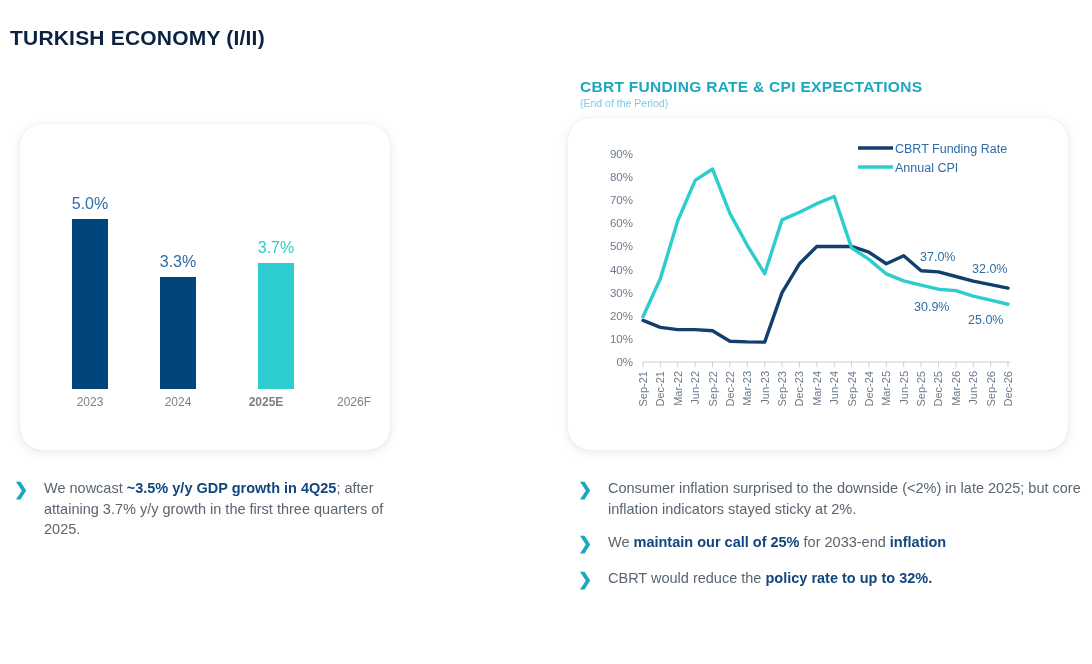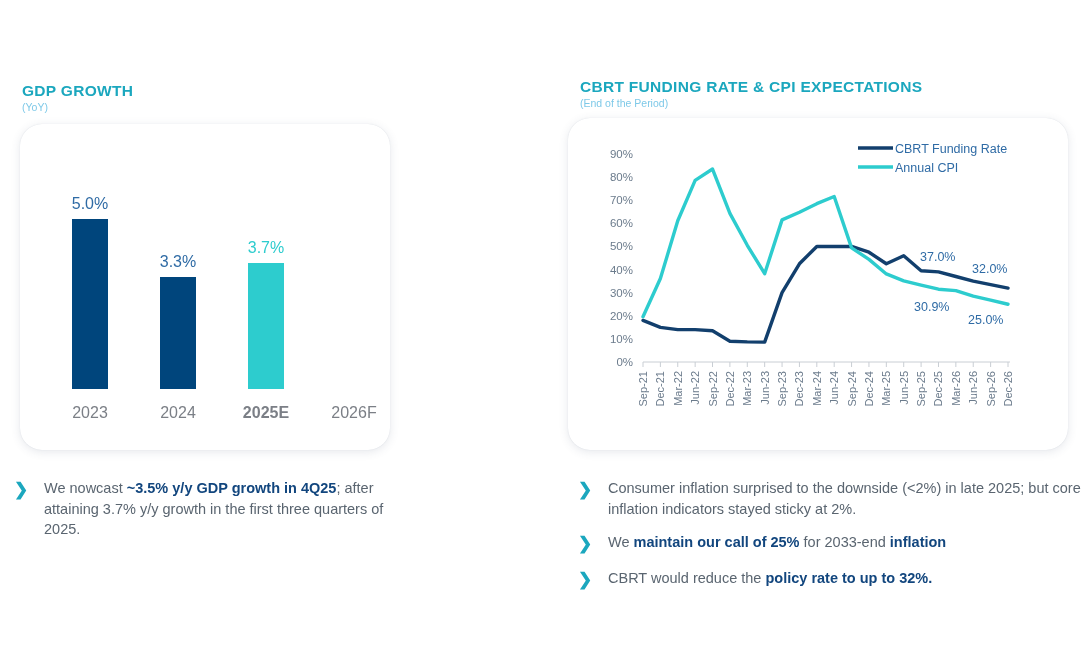--- a/index.html
+++ b/index.html
@@ -40,22 +40,22 @@
 
   
   .bars { position: absolute; left: 0; top: 0; width: 100%; height: 100%; }
   .bar-col {
     position: absolute; bottom: 61px; width: 88px;
     display: flex; flex-direction: column; align-items: center;
   }
   .bar-val { font-size: 16px; color: #2f6ba5; margin-bottom: 6px; }
   .bar-rect { width: 36px; }
   .bar-label {
-    position: absolute; bottom: 28px; width: 88px; text-align: center;
-    font-size: 16px; color: #7b7f86;
+    position: absolute; bottom: 41px; width: 88px; text-align: center;
+    font-size: 12px; color: #7b7f86;
   }
 
   
   .lc { position: absolute; left: 0; top: 0; }
   .ytick { font-size: 11.5px; fill: #6b7b8c; text-anchor: end; }
   .xtick { font-size: 11px; fill: #6b7b8c; }
   .dlabel { font-size: 12.5px; fill: #2f6ba5; }
   .legtxt { font-size: 12.5px; fill: #2f6ba5; }
 
   
@@ -70,44 +70,41 @@
   }
   .btext b { color: #12467e; }
   #bul-left  { left: 14px;  top: 478px; width: 390px; }
   #bul-right { left: 578px; top: 478px; width: 505px; }
 </style>
 </head>
 <body>
 
 <div class="page">
 
-
-  <div class="panel-head" style="left:22px; top:82px;">
-    <div class="h">GDP GROWTH</div>
-    <div class="sub">(YoY)</div>
-  </div>
+  <div class="page-title">TURKISH ECONOMY (I/II)</div>
+
 
   <div class="panel-head" style="left:580px; top:78px;">
     <div class="h">CBRT FUNDING RATE &amp; CPI EXPECTATIONS</div>
     <div class="sub">(End of the Period)</div>
   </div>
 
   <div class="card" id="card-left">
     <div class="bars" id="bar-chart">
         <div class="bar-col" style="left: 26px;">
           <div class="bar-val" style="color: rgb(47, 107, 165);">5.0%</div>
           <div class="bar-rect" style="height: 170px; background: rgb(0, 69, 124);"></div>
         </div>
         <div class="bar-label" style="left: 26px;">2023</div>
         <div class="bar-col" style="left: 114px;">
           <div class="bar-val" style="color: rgb(47, 107, 165);">3.3%</div>
           <div class="bar-rect" style="height: 112px; background: rgb(0, 69, 124);"></div>
         </div>
         <div class="bar-label" style="left: 114px;">2024</div>
-        <div class="bar-col" style="left: 202px;">
+        <div class="bar-col" style="left: 212px;">
           <div class="bar-val" style="color: rgb(45, 204, 206);">3.7%</div>
           <div class="bar-rect" style="height: 126px; background: rgb(45, 204, 206);"></div>
         </div>
         <div class="bar-label" style="left: 202px; font-weight: bold;">2025E</div>
         <div class="bar-label" style="left: 290px;">2026F</div>
       </div>
   </div>
 
   <div class="card" id="card-right">
     <svg class="lc" id="line-chart" width="500" height="332">

